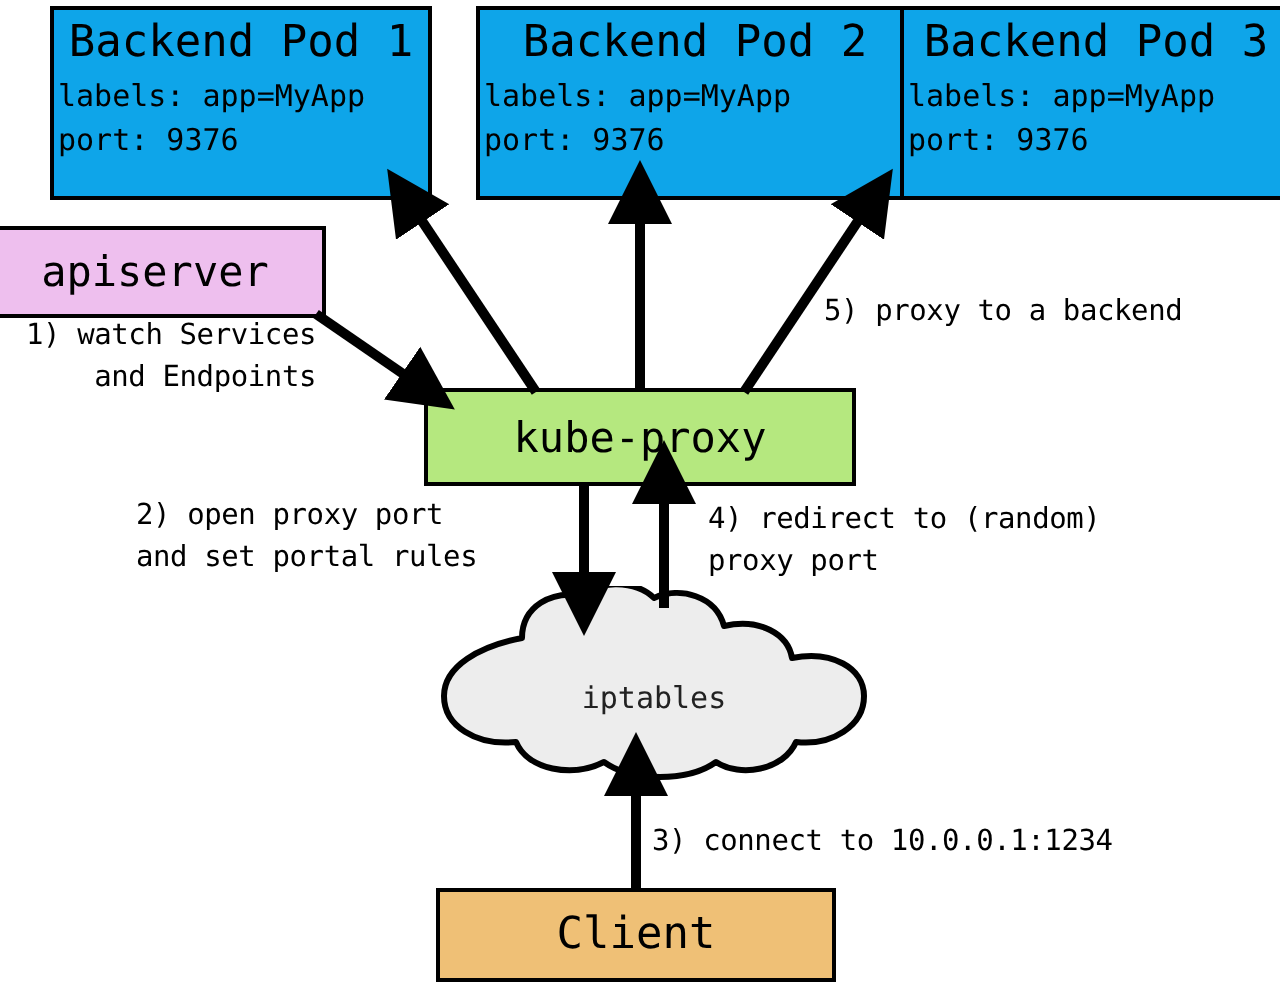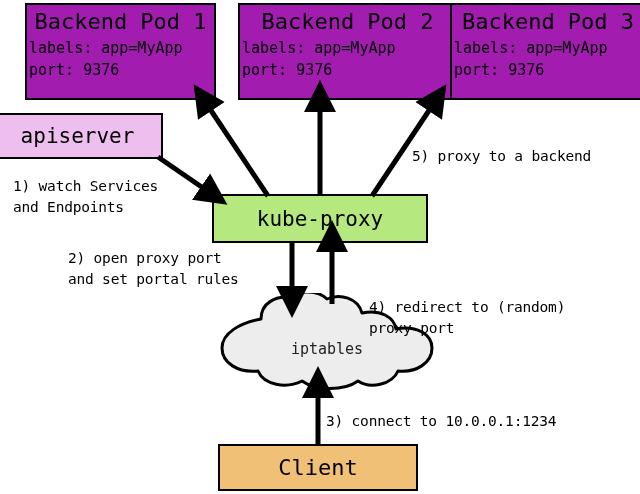--- a/index.html
+++ b/index.html
@@ -4,21 +4,21 @@
 <style>
   html,body{margin:0;padding:0;background:#ffffff;}
   body{width:640px;height:494px;overflow:hidden;
        font-family:"DejaVu Sans Mono","Liberation Mono",monospace;}
   #stage{position:relative;width:640px;height:494px;background:#fff;}
 
   .box{position:absolute;box-sizing:border-box;border:2.5px solid #000;
        display:flex;flex-direction:column;justify-content:flex-start;}
 
   
-  .pod{background:#a21caf;padding:2px 0 0 0;}
+  .pod{background:#0ea5e9;padding:2px 0 0 0;}
   .pod .title{font-size:22px;line-height:30px;text-align:center;color:#000;
               letter-spacing:0px;white-space:nowrap;}
   .pod .line{font-size:15px;line-height:22px;color:#000;padding-left:2px;
              white-space:nowrap;}
 
   #pod1{left:25px;top:3px;width:191px;height:97px;}
   #pod2{left:238px;top:3px;width:219px;height:97px;}
   #pod3{left:450px;top:3px;width:196px;height:97px;}
 
   
@@ -42,24 +42,24 @@
   #cloud .cloudlabel{position:absolute;left:0;top:0;width:278px;height:104px;
                      display:flex;align-items:center;justify-content:center;
                      font-size:15px;color:#222;padding-top:8px;box-sizing:border-box;}
 
   
   #arrows{position:absolute;left:0;top:0;width:640px;height:494px;}
 
   
   .cap{position:absolute;font-size:14.5px;font-weight:normal;color:#000;
        line-height:21px;letter-spacing:-0.2px;white-space:pre;}
-  #cap1{left:13px;top:176px;}
+  #cap1{left:13px;top:158px;text-align:right;}
   #cap2{left:68px;top:248px;}
   #cap3{left:326px;top:411px;}
-  #cap4{left:369px;top:250px;margin-top:47px;}
+  #cap4{left:354px;top:250px;}
   #cap5{left:412px;top:146px;}
 </style>
 </head>
 <body>
 
 <div id="stage">
 
   <div class="box pod" id="pod1">
     <div class="title">Backend Pod 1</div>
     <div class="line">labels: app=MyApp</div>

